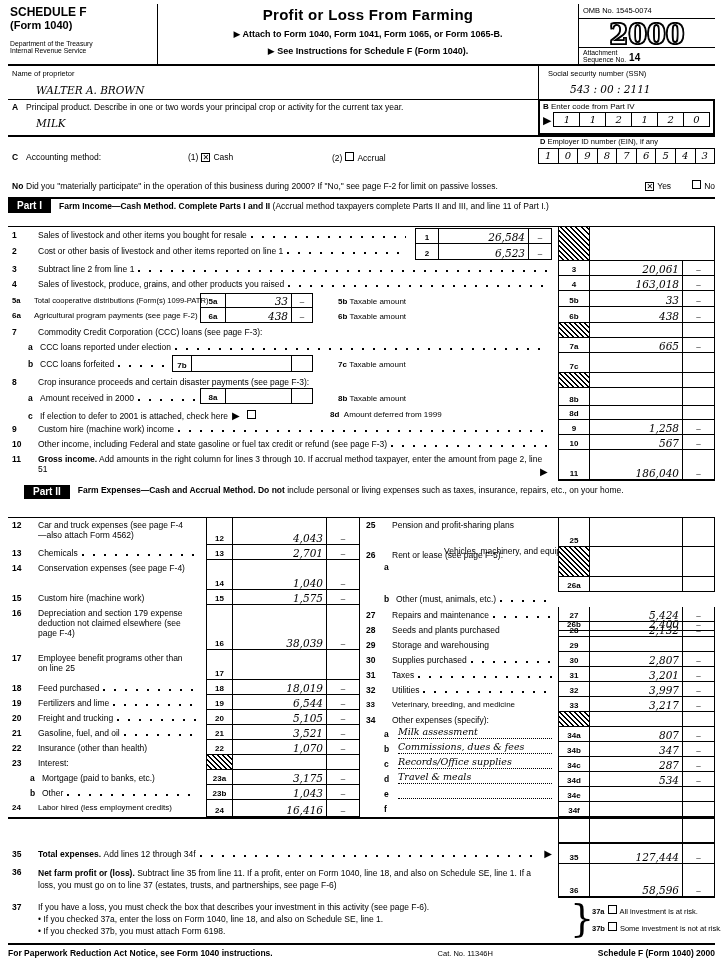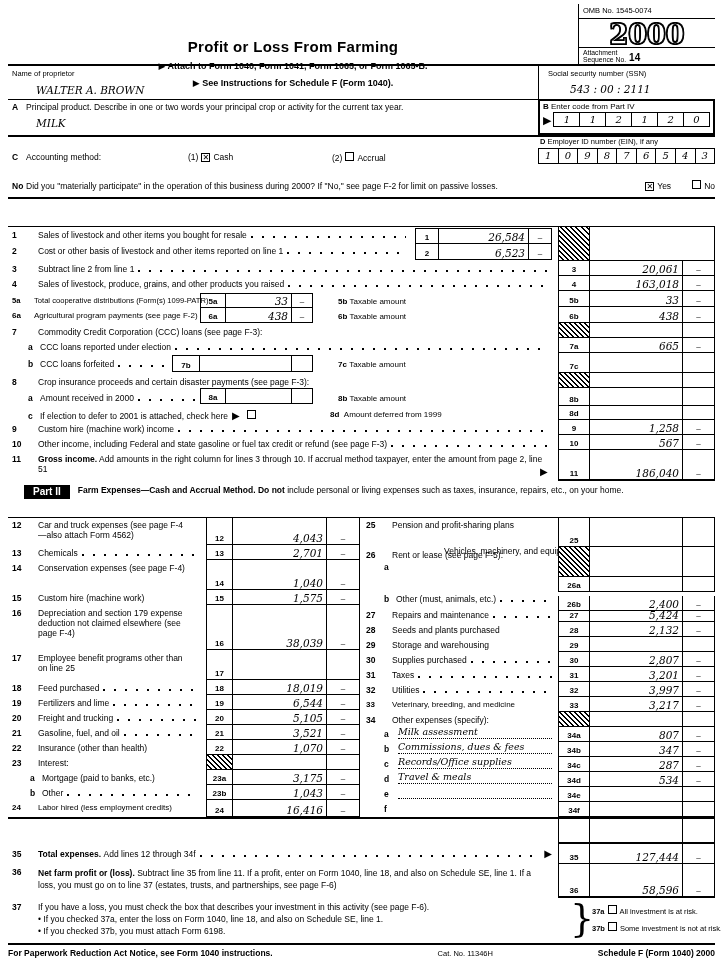--- a/index.html
+++ b/index.html
@@ -20,21 +20,21 @@
   
   .c{position:absolute;display:flex;border-bottom:1px solid #000;font-size:8px;}
   .c>.n{flex:none;border-left:1px solid #000;border-right:1px solid #000;display:flex;
         align-items:flex-end;justify-content:center;font-weight:bold;padding-bottom:1px;}
   .c>.v{flex:1;display:flex;align-items:flex-end;justify-content:flex-end;padding:0 3px 1px 0;}
   .c>.d{flex:none;border-left:1px solid #000;display:flex;align-items:flex-end;justify-content:center;padding-bottom:1px;}
   .rb{left:558px;width:157px;}  .rb>.n{width:32px;}  .rb>.d{width:33px;border-right:1px solid #000;}
   .lb{left:206px;width:154px;}  .lb>.n{width:27px;}  .lb>.d{width:34px;border-right:1px solid #000;}
   .ib2{left:415px;width:137px;} .ib2>.n{width:24px;} .ib2>.d{width:24px;border-right:1px solid #000;}
   .ib5{left:200px;width:113px;} .ib5>.n{width:26px;} .ib5>.d{width:22px;border-right:1px solid #000;}
-  .ib7{left:172px;width:141px;} .ib7>.n{width:28px;} .ib7>.d{width:22px;border-right:1px solid #000;}
+  .ib7{left:172px;width:141px;} .ib7>.n{width:20px;} .ib7>.d{width:22px;border-right:1px solid #000;}
   .bt{border-top:1px solid #000;} .bt2{border-top:2px solid #000;} .bb2{border-bottom:2px solid #000;}
   .nobb{border-bottom:none;}
   .hatch{background:repeating-linear-gradient(45deg,#fff 0 2.2px,#000 2.2px 3.6px);}
   .cb{display:inline-block;flex:none;width:9px;height:9px;border:1px solid #000;font-size:8px;
       line-height:8px;text-align:center;vertical-align:-1px;font-style:normal;margin:0 3px;}
   .pbar{display:inline-block;background:#000;color:#fff;font-weight:bold;font-size:10px;
         padding:1px 9px 2px 9px;margin-right:8px;flex:none;}
   .comb{display:flex;border:1px solid #000;}
   .comb>span{flex:1;border-left:1px solid #000;text-align:center;
              font-family:"DejaVu Serif",serif;font-style:italic;font-size:10px;line-height:14px;}
@@ -43,22 +43,28 @@
         -webkit-text-stroke:1.3px #000;text-shadow:-1px -1px 0 #000,1px -1px 0 #000,-1px 1px 0 #000,1px 1px 0 #000;}
   .wrt{position:absolute;border-bottom:1.5px dotted #000;height:12px;font-size:9px;}
   .small{font-size:7.5px;} .tiny{font-size:6.8px;}
 </style>
 </head>
 <body>
 
 <div class="page">
 
   <div class="abs" style="top:4px;left:8px;width:707px;height:62px;display:flex;border-bottom:2.5px solid #000;">
+    <div style="width:150px;border-right:1px solid #000;padding:1px 2px;">
+      <div style="font-size:12px;font-weight:bold;">SCHEDULE F</div>
+      <div style="font-size:11px;font-weight:bold;">(Form 1040)</div>
+      <div class="tiny" style="margin-top:9px;">Department of the Treasury</div>
+      <div class="tiny">Internal Revenue Service</div>
+    </div>
     <div style="flex:1;text-align:center;padding-top:2px;">
-      <div style="font-size:15px;font-weight:bold;letter-spacing:0.3px;margin-top:32px;">Profit or Loss From Farming</div>
+      <div style="font-size:15px;font-weight:bold;letter-spacing:0.3px;">Profit or Loss From Farming</div>
       <div style="font-size:9px;font-weight:bold;margin-top:6px;">▶  Attach to Form 1040, Form 1041, Form 1065, or Form 1065-B.</div>
       <div style="font-size:9px;font-weight:bold;margin-top:7px;">▶  See Instructions for Schedule F (Form 1040).</div>
     </div>
     <div style="width:137px;border-left:1.5px solid #000;">
       <div class="small" style="height:15px;border-bottom:1px solid #000;padding:2px 0 0 4px;">OMB No. 1545-0074</div>
       <div style="height:29px;border-bottom:1px solid #000;text-align:center;"><span class="year">2000</span></div>
       <div style="padding:1px 0 0 4px;display:flex;">
         <span class="tiny"><span>Attachment</span><br>
         <span>Sequence No.</span></span>
         <b style="font-size:10px;margin-left:3px;align-self:flex-end;">14</b>
@@ -129,20 +135,24 @@
     <span style="margin-left:auto;display:flex;align-items:baseline;">
       <span class="cb">✕</span>
       <span>Yes</span>
       <span style="width:18px;"></span>
       <span class="cb"></span>
       <span>No</span>
     </span>
   </div>
 
   <div class="hr" style="top:197px;border-top-width:2px;"></div>
+  <div class="fr" style="top:199px;left:8px;width:707px;">
+    <span class="pbar">Part I</span>
+    <b>Farm Income—Cash Method.</b>&nbsp;<b>Complete Parts I and II</b>&nbsp;<span>(Accrual method taxpayers complete Parts II and III, and line 11 of Part I.)</span>
+  </div>
   <div class="hr" style="top:226px;border-top-width:1.5px;"></div>
 
   <div class="fr" style="top:230px;left:12px;width:397px;">
       <b class="ln" style="width:26px;">1</b>
       <span>Sales of livestock and other items you bought for resale</span>
       <span class="dots"></span>
     </div>
   <div class="fr" style="top:246px;left:12px;width:397px;">
       <b class="ln" style="width:26px;">2</b>
       <span>Cost or other basis of livestock and other items reported on line 1</span>
@@ -593,21 +603,21 @@
       <span class="v"></span>
       <span class="d"></span>
     </div>
   <div class="c rb" style="top:577px;height:15px;">
       <span class="n">26a</span>
       <span class="v">
         <i class="fv"></i>
       </span>
       <span class="d"></span>
     </div>
-  <div class="c rb" style="top:596px;height:15px;">
+  <div class="c rb" style="top:616px;height:15px;">
       <span class="n">26b</span>
       <span class="v">
         <i class="fv">2,400</i>
       </span>
       <span class="d">–</span>
     </div>
   <div class="c rb" style="top:607px;height:15px;">
       <span class="n">27</span>
       <span class="v">
         <i class="fv">5,424</i>

